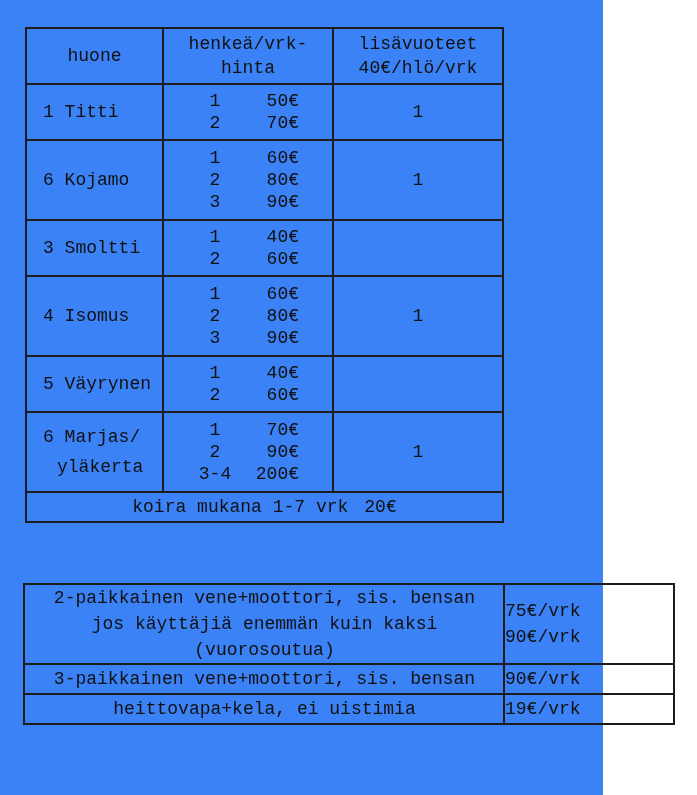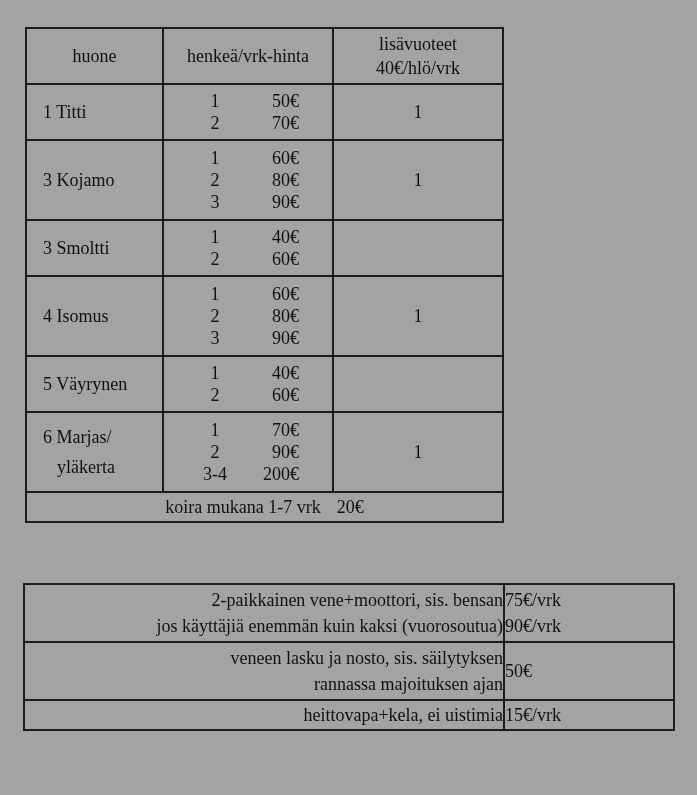--- a/index.html
+++ b/index.html
@@ -2,24 +2,24 @@
 <html><head>
 <meta charset="utf-8">
 <style>
   html, body {
     margin: 0;
     padding: 0;
     background: #ffffff;
   }
   .sheet {
     position: relative;
-    width: 697px;
+    width: 603px;
     height: 795px;
-    background: #a3a3a3;
-    font-family: Liberation Serif, serif;
+    background: #3b82f6;
+    font-family: Liberation Mono, monospace;
     font-size: 18px;
     color: #111111;
   }
   table {
     position: absolute;
     border-collapse: collapse;
     table-layout: fixed;
     font-size: 18px;
     color: #111111;
   }
@@ -64,21 +64,21 @@
 
   .note-cell { text-align: center; line-height: 22px; }
   .note-price { margin-left: 16px; }
 
   
   #rental-table { left: 23px; top: 583px; width: 650px; }
   #rental-table .col-desc  { width: 480px; }
   #rental-table .col-price { width: 170px; }
 
   .cell-desc {
-    text-align: right;
+    text-align: center;
     padding-left: 1px;
     line-height: 26px;
   }
   .cell-rprice {
     text-align: left;
     line-height: 26px;
   }
   .h-r2 { height: 58px; }
   .h-r1 { height: 30px; }
 </style>
@@ -121,21 +121,21 @@
             <span class="pval">70€</span>
           </div>
         </td>
         <td class="cell-extra">
           <span>1</span>
         </td>
       </tr>
 
       <tr class="h-tall">
         <td class="cell-name">
-          <div>3 Kojamo</div>
+          <div>6 Kojamo</div>
         </td>
         <td class="cell-prices">
           <div class="price-line">
             <span class="pnum">1</span>
             <span class="pval">60€</span>
           </div>
           <div class="price-line">
             <span class="pnum">2</span>
             <span class="pval">80€</span>
           </div>
@@ -253,35 +253,34 @@
         <td class="cell-desc">
           <div>2-paikkainen vene+moottori, sis. bensan</div>
           <div>jos käyttäjiä enemmän kuin kaksi (vuorosoutua)</div>
         </td>
         <td class="cell-rprice">
           <div>75€/vrk</div>
           <div>90€/vrk</div>
         </td>
       </tr>
 
-
-      <tr class="h-r2">
+      <tr class="h-r1">
         <td class="cell-desc">
-          <div>veneen lasku ja nosto, sis. säilytyksen</div>
-          <div>rannassa majoituksen ajan</div>
+          <div>3-paikkainen vene+moottori, sis. bensan</div>
         </td>
         <td class="cell-rprice">
-          <div>50€</div>
-        </td>
-      </tr>
+          <div>90€/vrk</div>
+        </td>
+      </tr>
+
 
       <tr class="h-r1">
         <td class="cell-desc">
           <div>heittovapa+kela, ei uistimia</div>
         </td>
         <td class="cell-rprice">
-          <div>15€/vrk</div>
+          <div>19€/vrk</div>
         </td>
       </tr>
     </tbody>
   </table>
 
 </div>
 
 </body></html>

